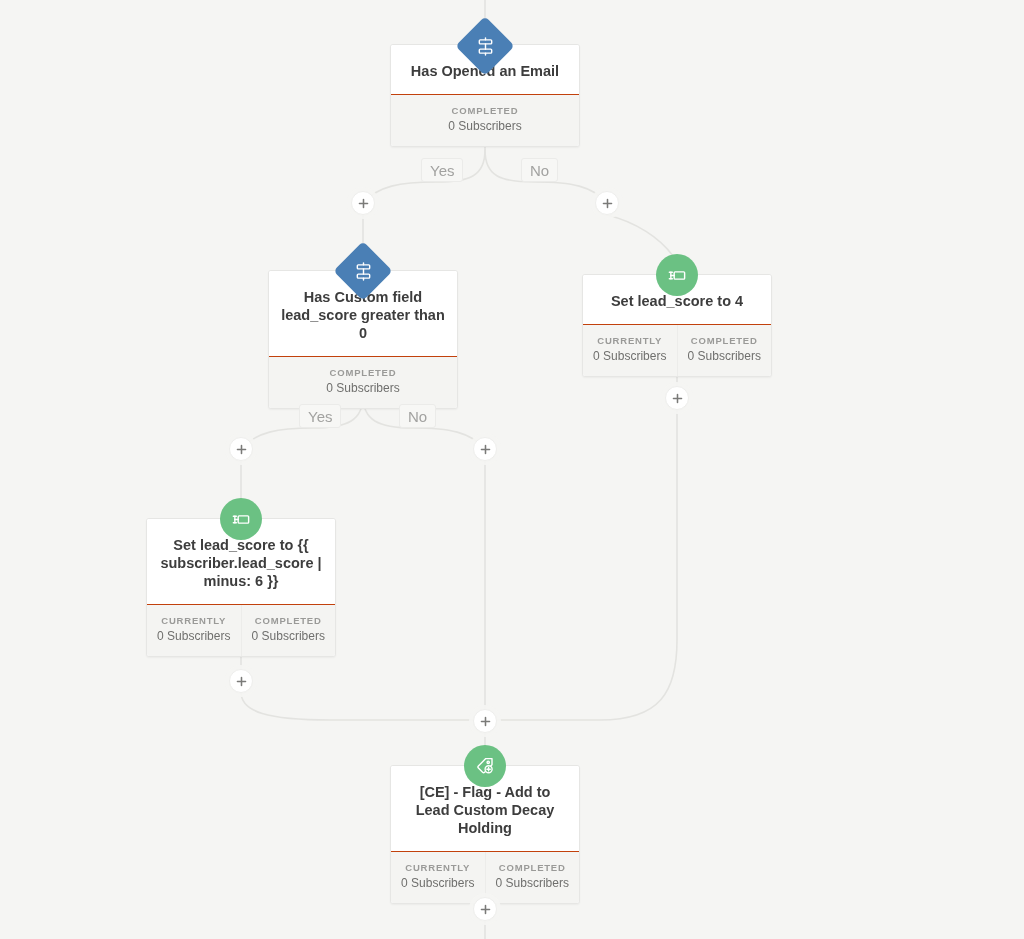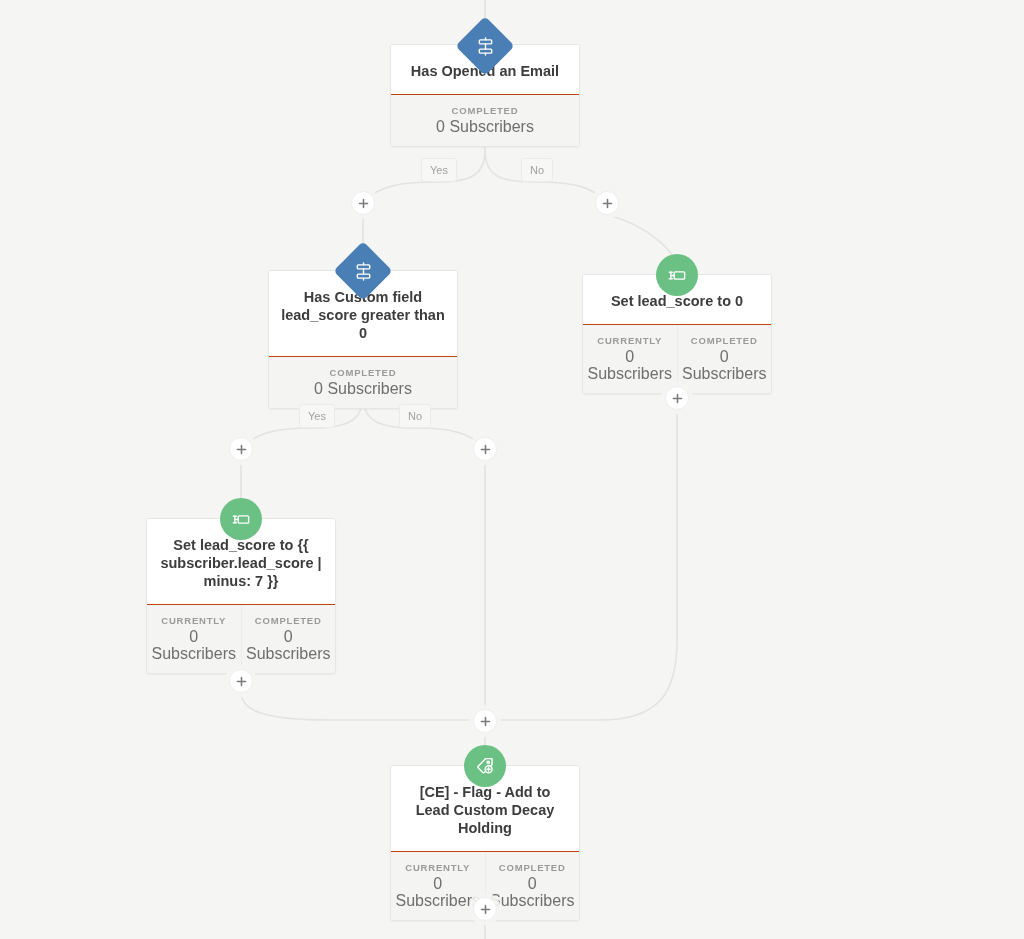--- a/index.html
+++ b/index.html
@@ -57,21 +57,21 @@
   }
   .foot-label {
     font-size: 9.5px;
     letter-spacing: 0.8px;
     color: #9a9a98;
     font-weight: bold;
     text-transform: uppercase;
     line-height: 13px;
   }
   .foot-value {
-    font-size: 16px;
+    font-size: 12px;
     color: #6f6f6d;
     line-height: 17px;
     margin-top: 1px;
   }
 
   
   .badge {
     position: absolute;
     width: 42px;
     height: 42px;
@@ -116,21 +116,21 @@
     position: absolute;
     min-width: 32px;
     height: 24px;
     padding: 0 8px;
     background: #f7f7f5;
     border: 1px solid #ebebe9;
     border-radius: 3px;
     display: flex;
     align-items: center;
     justify-content: center;
-    font-size: 11px;
+    font-size: 15px;
     color: #a2a2a0;
     z-index: 4;
   }
 </style>
 </head>
 <body>
 
 <div id="canvas">
 
   <svg id="edges" viewBox="0 0 1024 939" width="1024" height="939">
@@ -231,21 +231,21 @@
       <svg width="19" height="19" viewBox="0 0 20 20" fill="none" stroke="#ffffff" stroke-width="1.5" stroke-linecap="round">
         <rect x="6.5" y="6.2" width="11" height="7.6" rx="1"></rect>
         <path d="M3 6.6 L3 13.4"></path>
         <path d="M1.4 6.6 L4.6 6.6"></path>
         <path d="M1.4 13.4 L4.6 13.4"></path>
         <path d="M3 10 L6.5 10"></path>
       </svg>
     </span>
   </div>
   <div class="card" style="left:582px; top:274px; width:190px;">
-    <div class="card-title">Set lead_score to 0</div>
+    <div class="card-title">Set lead_score to 4</div>
     <div class="card-foot">
       <div class="foot-cell">
         <div class="foot-label">CURRENTLY</div>
         <div class="foot-value">0 Subscribers</div>
       </div>
       <div class="foot-cell">
         <div class="foot-label">COMPLETED</div>
         <div class="foot-value">0 Subscribers</div>
       </div>
     </div>
@@ -276,21 +276,21 @@
       <svg width="19" height="19" viewBox="0 0 20 20" fill="none" stroke="#ffffff" stroke-width="1.5" stroke-linecap="round">
         <rect x="6.5" y="6.2" width="11" height="7.6" rx="1"></rect>
         <path d="M3 6.6 L3 13.4"></path>
         <path d="M1.4 6.6 L4.6 6.6"></path>
         <path d="M1.4 13.4 L4.6 13.4"></path>
         <path d="M3 10 L6.5 10"></path>
       </svg>
     </span>
   </div>
   <div class="card" style="left:146px; top:518px; width:190px;">
-    <div class="card-title">Set lead_score to {{ subscriber.lead_score | minus: 7 }}</div>
+    <div class="card-title">Set lead_score to {{ subscriber.lead_score | minus: 6 }}</div>
     <div class="card-foot">
       <div class="foot-cell">
         <div class="foot-label">CURRENTLY</div>
         <div class="foot-value">0 Subscribers</div>
       </div>
       <div class="foot-cell">
         <div class="foot-label">COMPLETED</div>
         <div class="foot-value">0 Subscribers</div>
       </div>
     </div>

